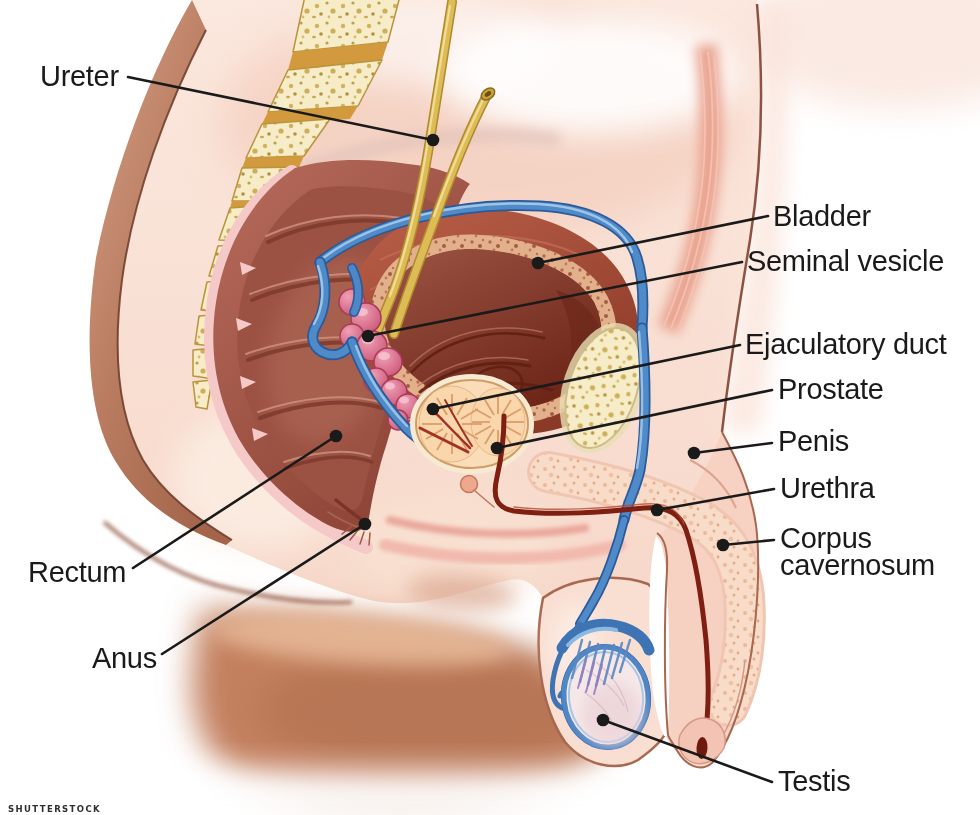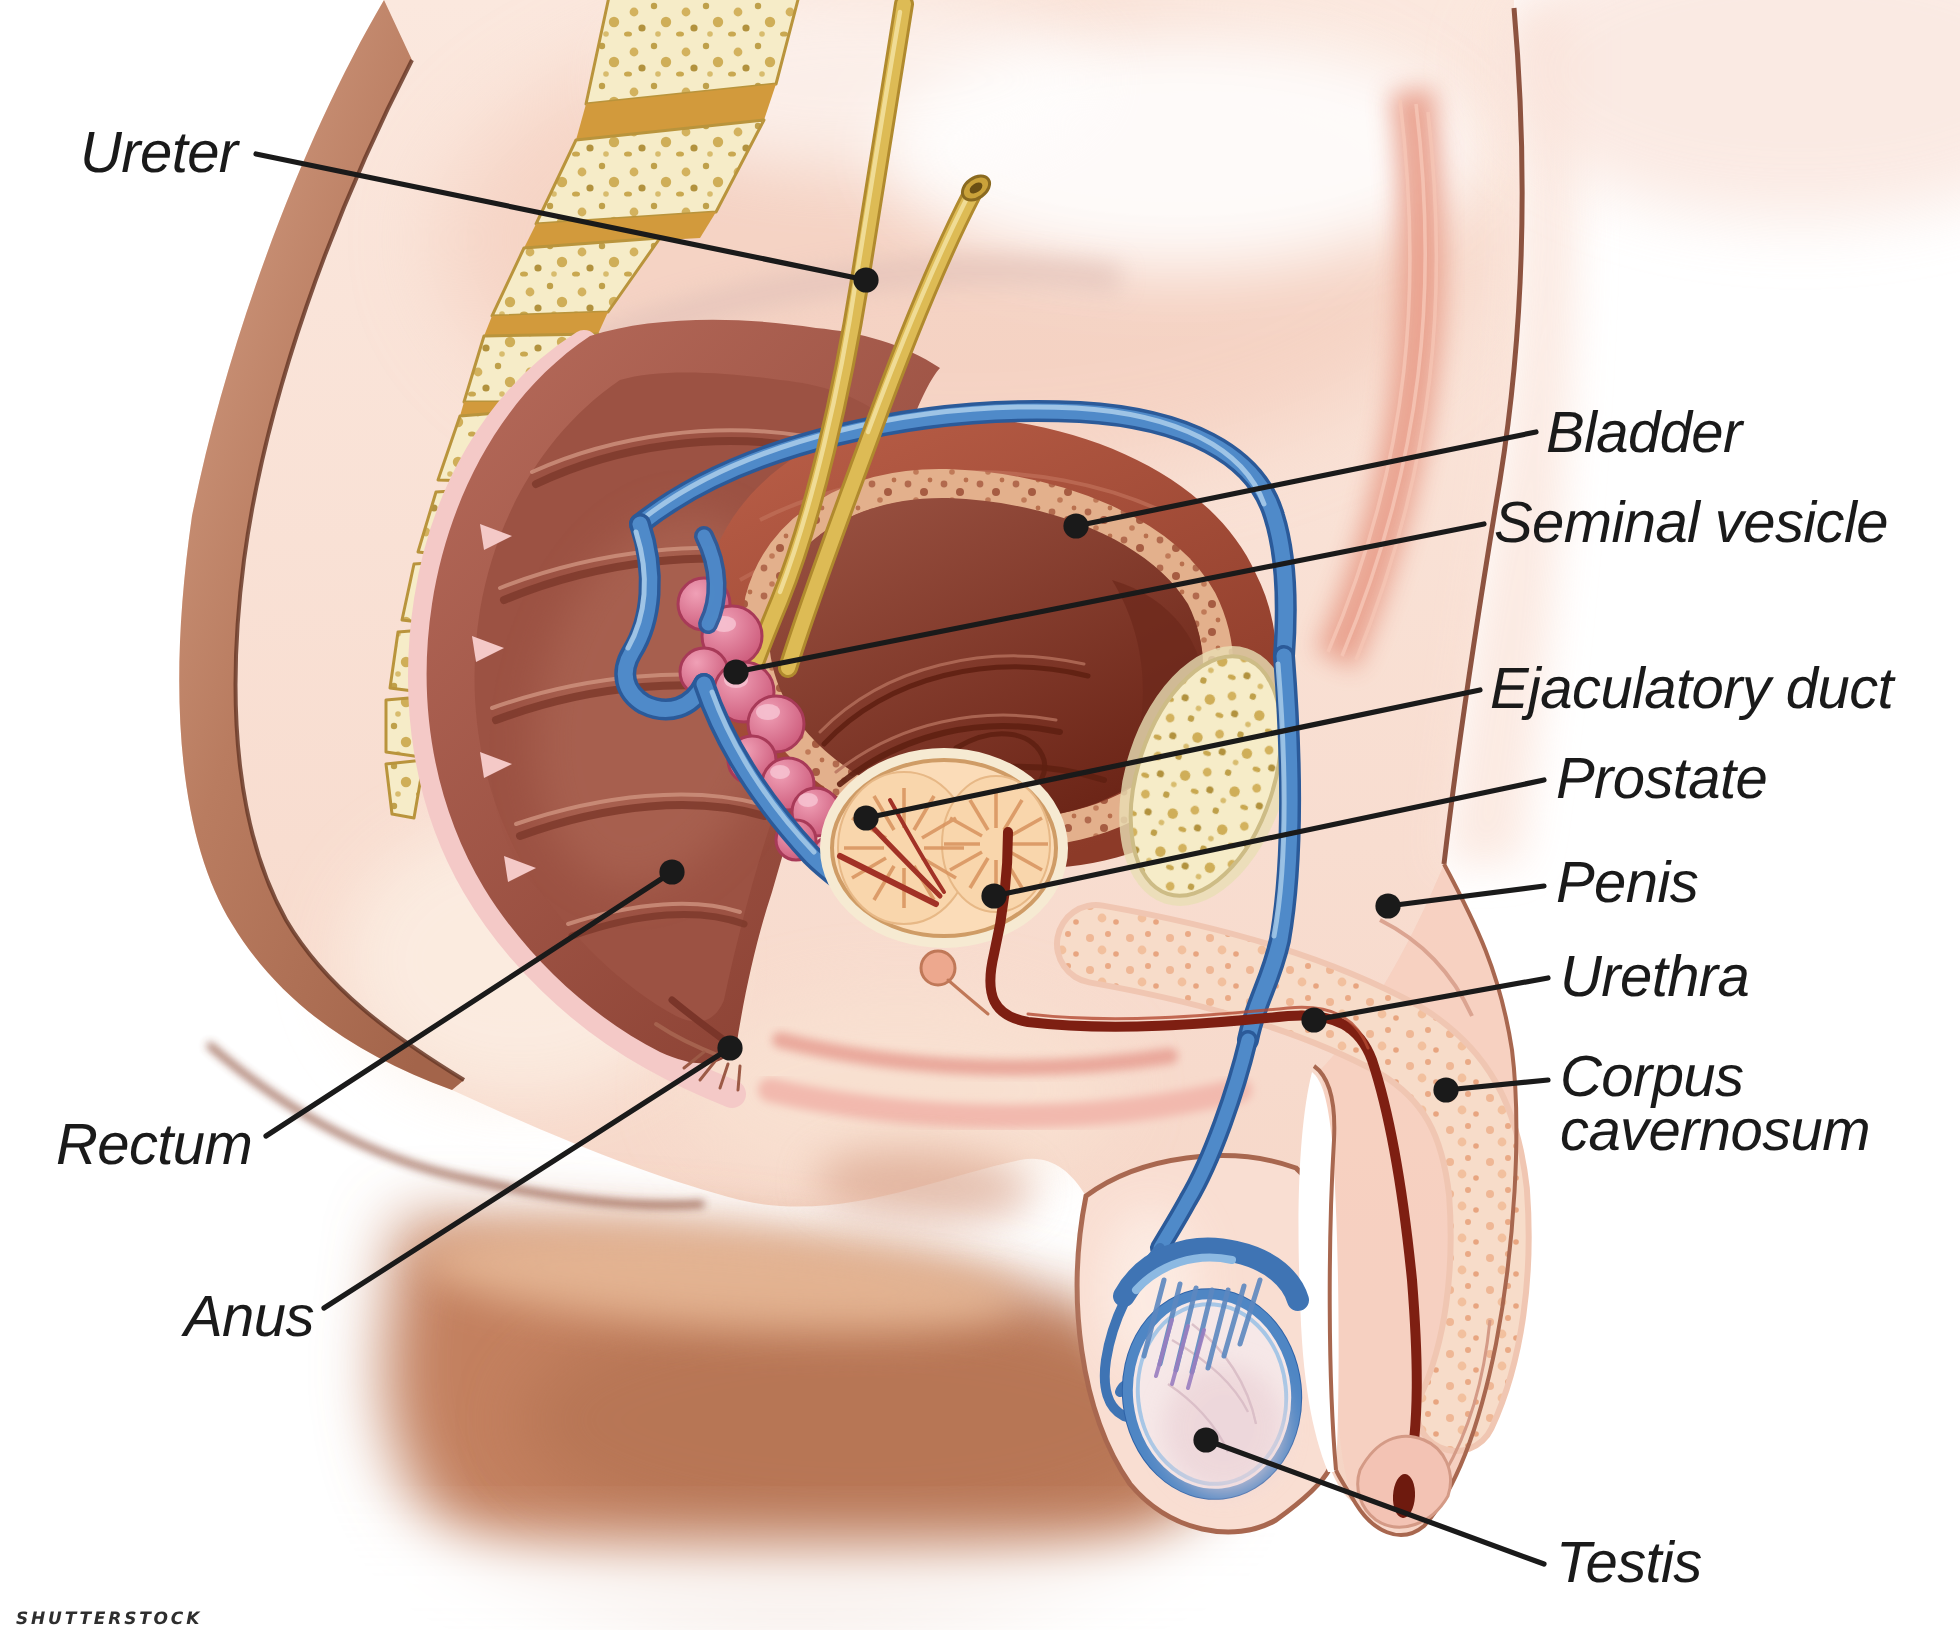--- a/index.html
+++ b/index.html
@@ -1,17 +1,17 @@
 <!DOCTYPE html>
 <html><head>
 <meta charset="utf-8">
 <style>
   html,body{margin:0;padding:0;background:#ffffff;}
   .stage{position:relative;width:980px;height:815px;background:#a21caf;overflow:hidden;
-         font-family:"Liberation Sans", sans-serif;font-style:italic;}
+         font-family:"Liberation Sans", sans-serif;}
   .stage svg{position:absolute;left:0;top:0;}
   text.lbl{font-family:"Liberation Sans", sans-serif;font-size:29px;fill:#1a1a1a;letter-spacing:-0.3px;}
   text.wm{font-family:"DejaVu Sans", sans-serif;font-size:8.5px;font-weight:bold;fill:#2e2e2e;letter-spacing:1.4px;}
   .ldr{stroke:#1a1a1a;stroke-width:2.6;fill:none;stroke-linecap:round;}
   .dot{fill:#1a1a1a;}
 </style>
 </head>
 <body>
 
 <div class="stage">

